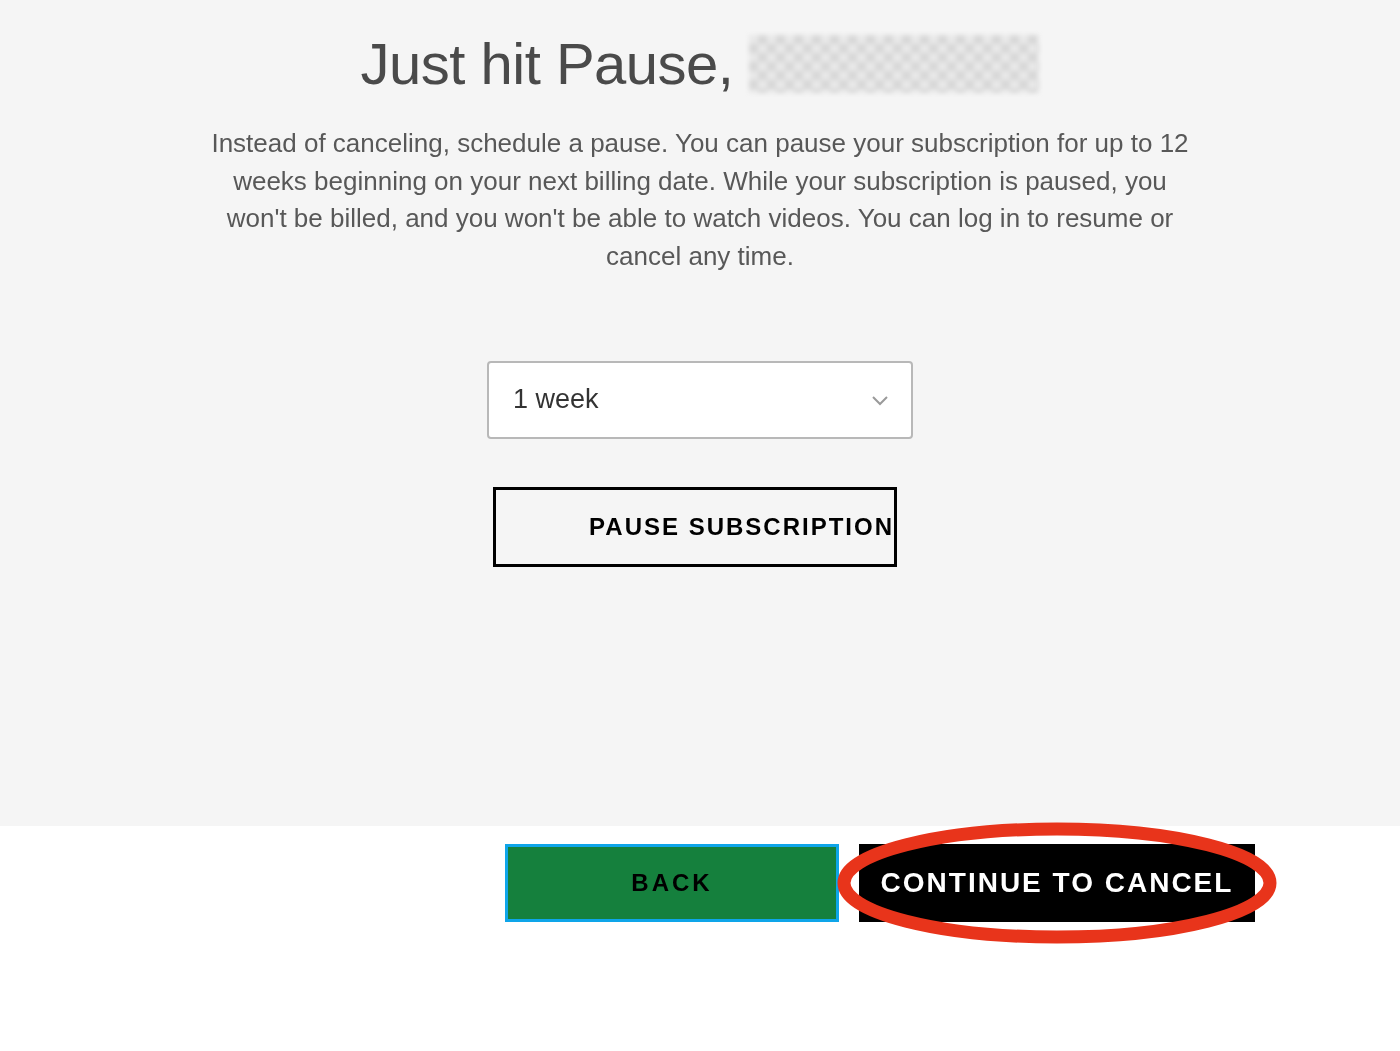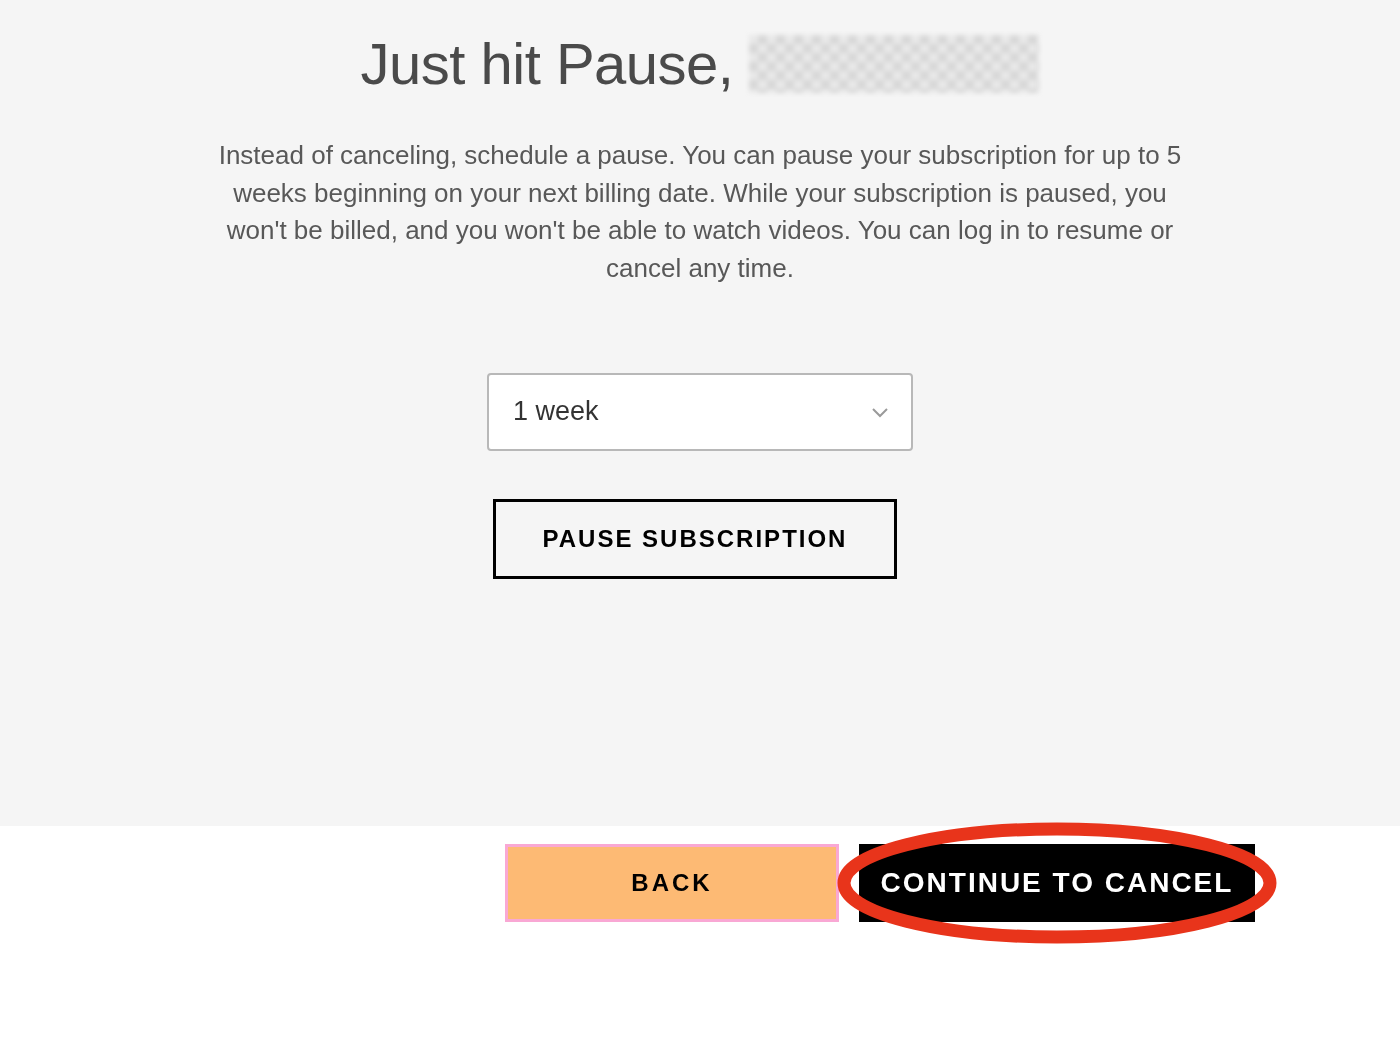--- a/index.html
+++ b/index.html
@@ -21,21 +21,21 @@
       background: #f5f5f5;
       padding-top: 30px;
       height: 826px;
       text-align: center;
     }
     
     .heading {
       font-size: 58px;
       font-weight: 400;
       color: #4a4a4a;
-      margin-bottom: 40px;
+      margin-bottom: 28px;
       letter-spacing: -0.5px;
       display: flex;
       justify-content: center;
       align-items: center;
       gap: 16px;
     }
     
     .heading-redacted {
       display: inline-block;
       width: 290px;
@@ -95,42 +95,43 @@
       width: 404px;
       height: 80px;
       background: transparent;
       border: 3px solid #000;
       font-size: 24px;
       font-weight: 700;
       letter-spacing: 2px;
       color: #000;
       cursor: pointer;
       margin-left: -10px;
+      text-align: right;
     }
     
     .footer {
       position: absolute;
       bottom: 0;
       left: 0;
       right: 0;
       height: 225px;
       background: #fff;
       display: flex;
       justify-content: center;
       align-items: flex-start;
       gap: 20px;
       padding-top: 18px;
       padding-left: 360px;
     }
     
     .back-button {
       width: 334px;
       height: 78px;
-      background: #fdba74;
-      border: 3px solid #f9a8d4;
+      background: #15803d;
+      border: 3px solid #0ea5e9;
       font-size: 24px;
       font-weight: 700;
       letter-spacing: 3px;
       color: #000;
       cursor: pointer;
     }
     
     .continue-wrapper {
       position: relative;
       display: inline-block;
@@ -167,21 +168,21 @@
   </style>
 </head>
 <body>
 
 <div class="main-content">
   <h1 class="heading">
     <span>Just hit Pause,</span>
     <span class="heading-redacted"></span>
   </h1>
   
-  <p class="description">Instead of canceling, schedule a pause. You can pause your subscription for up to 5 weeks beginning on your next billing date. While your subscription is paused, you won't be billed, and you won't be able to watch videos. You can log in to resume or cancel any time.</p>
+  <p class="description">Instead of canceling, schedule a pause. You can pause your subscription for up to 12 weeks beginning on your next billing date. While your subscription is paused, you won't be billed, and you won't be able to watch videos. You can log in to resume or cancel any time.</p>
   
   <div class="select-wrapper">
     <button class="duration-select">
       <span>1 week</span>
     </button>
     <span class="chevron">
       <svg viewBox="0 0 18 18">
           <polyline points="2,6 9,13 16,6"></polyline>
         </svg>
     </span>

